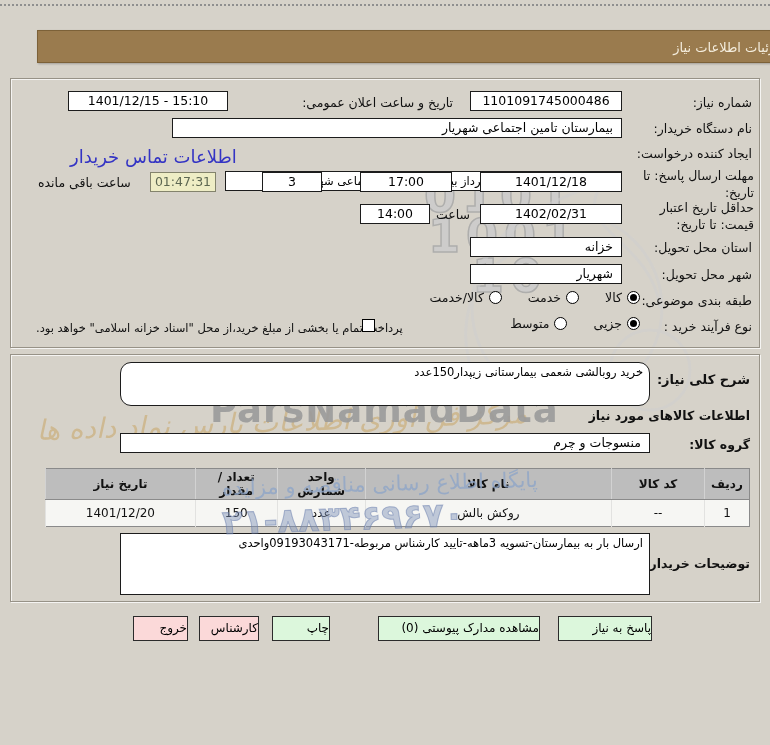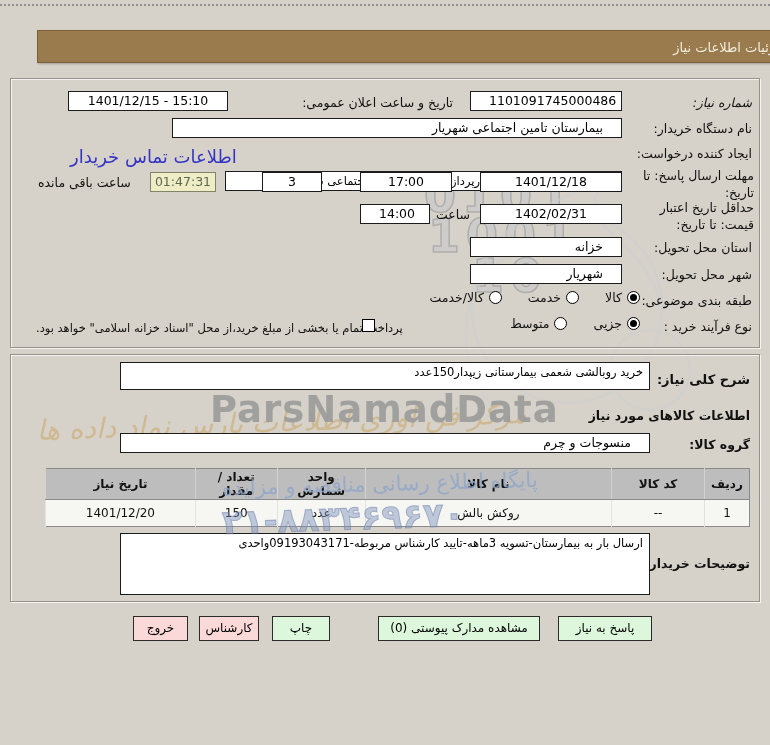--- a/index.html
+++ b/index.html
@@ -27,21 +27,21 @@
     background:transparent;
   }
   #box1{left:10px;top:78px;width:748px;height:268px;}
   #box2{left:10px;top:354px;width:748px;height:246px;}
   .lbl{font-size:12.5px;color:#111;white-space:nowrap;}
   .lbl2{font-size:12.5px;color:#111;width:120px;text-align:right;line-height:1.35;}
   .blbl{font-size:12.5px;color:#111;font-weight:bold;white-space:nowrap;}
   .field{
     background:#fff;border:1px solid #1c1c1c;box-sizing:border-box;
     font-size:12.5px;color:#000;height:20px;line-height:18px;
-    padding:0 18px;overflow:hidden;white-space:nowrap;
+    padding:0 8px;overflow:hidden;white-space:nowrap;
   }
   .num{direction:ltr;text-align:center;}
   .rtxt{text-align:right;}
   .countdown{
     background:#eeedc5;border:1px solid #83836c;box-sizing:border-box;
     height:20px;line-height:18px;font-size:12.5px;color:#5d6752;
     text-align:center;direction:ltr;
   }
   .link{font-size:18px;color:#3434c4;white-space:nowrap;cursor:pointer;}
   .radio{
@@ -71,21 +71,21 @@
     background:#bdbdbd;font-weight:bold;height:30px;
     border-bottom:1px solid #8a8a8a;border-left:1px solid #d2d2d2;
     padding:0 4px;
     margin-top:16px;
   }
   table.goods td{
     height:26px;text-align:center;border-left:1px solid #e2e2e0;padding:0 4px;
   }
   .btn{
     height:25px;border:1px solid #2b2b2b;box-sizing:border-box;
-    font-size:12px;color:#000;text-align:center;line-height:23px;cursor:pointer;
+    font-size:12px;color:#000;line-height:23px;cursor:pointer;
   }
   .btn.green{background:#dcf7dc;}
   .btn.pink{background:#fbd9d9;}
   
   .wm{pointer-events:none;}
   .wm-digits{
     left:424px;top:176px;z-index:0;color:#cccccc;
     -webkit-text-stroke:1.5px #a8a8a8;
     font-size:46px;font-weight:bold;line-height:40px;letter-spacing:6px;
     direction:ltr;text-align:left;opacity:.85;
@@ -136,21 +136,21 @@
   </svg>
   <div class="abs wm wm-calli">مرکز فن آوری اطلاعات پارس نماد داده ها</div>
   <div class="abs wm wm-brand">ParsNamadData</div>
   <div class="abs wm wm-portal">پایگاه اطلاع رسانی مناقصه و مزایده</div>
   <div class="abs wm wm-phone">۲۱-۸۸۳۴۶۹۶۷۰</div>
 
   <div class="abs titlebar">جزئیات اطلاعات نیاز</div>
 
   <div class="abs groupbox" id="box1"></div>
 
-  <div class="abs lbl" style="right:18px;top:95px;font-style:italic;">شماره نیاز:</div>
+  <div class="abs lbl" style="right:18px;top:95px;">شماره نیاز:</div>
   <div class="abs field num z1" style="left:470px;top:91px;width:152px;">1101091745000486</div>
   <div class="abs lbl" style="right:317px;top:95px;">تاریخ و ساعت اعلان عمومی:</div>
   <div class="abs field num z1" style="left:68px;top:91px;width:160px;">1401/12/15 - 15:10</div>
 
   <div class="abs lbl" style="right:18px;top:121px;">نام دستگاه خریدار:</div>
   <div class="abs field rtxt z1" style="left:172px;top:118px;width:450px;">بیمارستان تامین اجتماعی شهریار</div>
 
   <div class="abs lbl" style="right:18px;top:146px;">ایجاد کننده درخواست:</div>
   <div class="abs field rtxt z1" style="left:225px;top:143px;width:397px;font-size:11.5px;margin-top:28px;">رضا واحدی غریبدوستی کارپرداز بیمارستان تامین اجتماعی شهریار</div>
   <div class="abs link z1" style="left:70px;top:146px;">اطلاعات تماس خریدار</div>
@@ -201,21 +201,21 @@
       <span class="radio"></span>
       <span>متوسط</span>
     </span>
   </div>
   <span class="abs checkbox z1" style="left:362px;top:319px;"></span>
   <div class="abs lbl" style="left:36px;top:321px;font-size:11.5px;">پرداخت تمام یا بخشی از مبلغ خرید،از محل "اسناد خزانه اسلامی" خواهد بود.</div>
 
   <div class="abs groupbox" id="box2"></div>
 
   <div class="abs blbl" style="right:20px;top:372px;font-size:13px;">شرح کلی نیاز:</div>
-  <div class="abs bigfield z1" style="left:120px;top:362px;width:530px;height:28px;">خرید روبالشی شعمی بیمارستانی زیپدار150عدد</div>
+  <div class="abs bigfield z1" style="left:120px;top:362px;width:530px;height:44px;border-radius:11px;">خرید روبالشی شعمی بیمارستانی زیپدار150عدد</div>
 
   <div class="abs blbl" style="right:20px;top:408px;">اطلاعات کالاهای مورد نیاز</div>
 
   <div class="abs blbl" style="right:20px;top:437px;">گروه کالا:</div>
   <div class="abs field rtxt z1" style="left:120px;top:433px;width:530px;">منسوجات و چرم</div>
 
   <table class="goods abs z1" style="left:45px;top:468px;">
     <colgroup>
       <col style="width:45px">
         <col style="width:93px">

